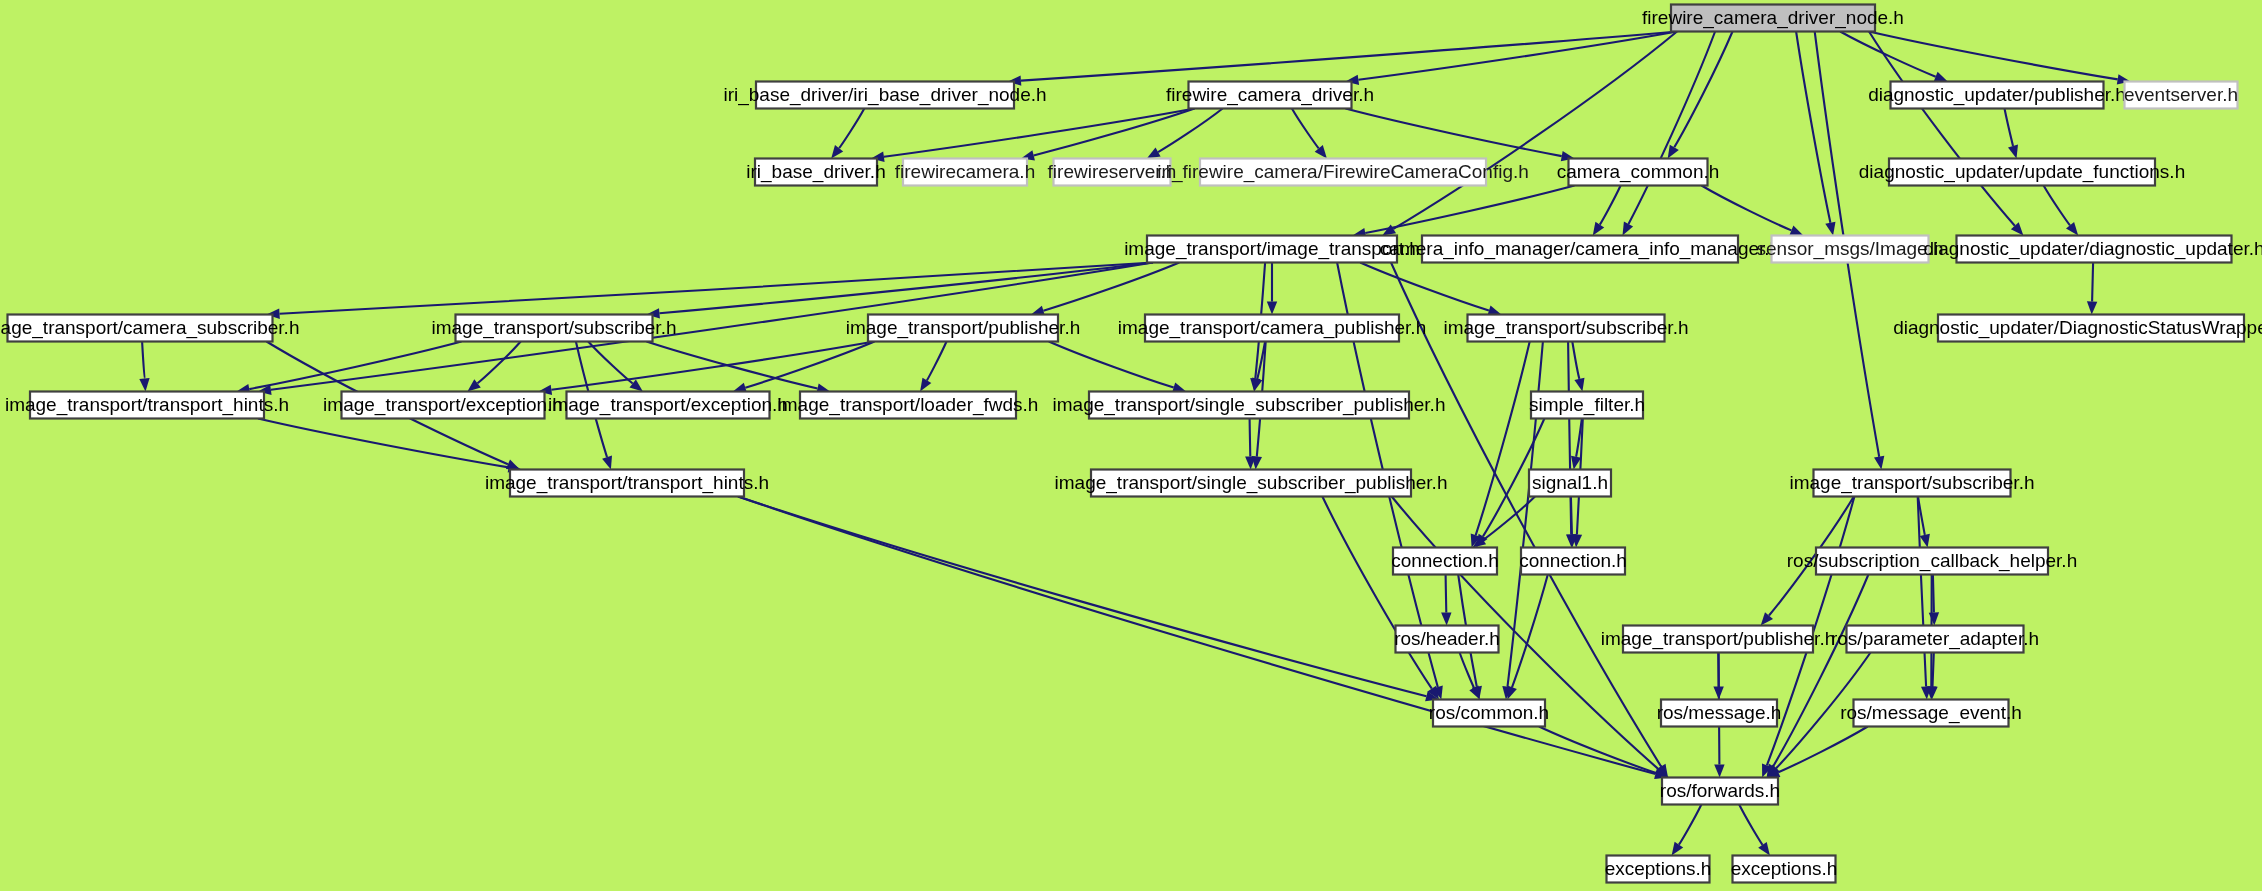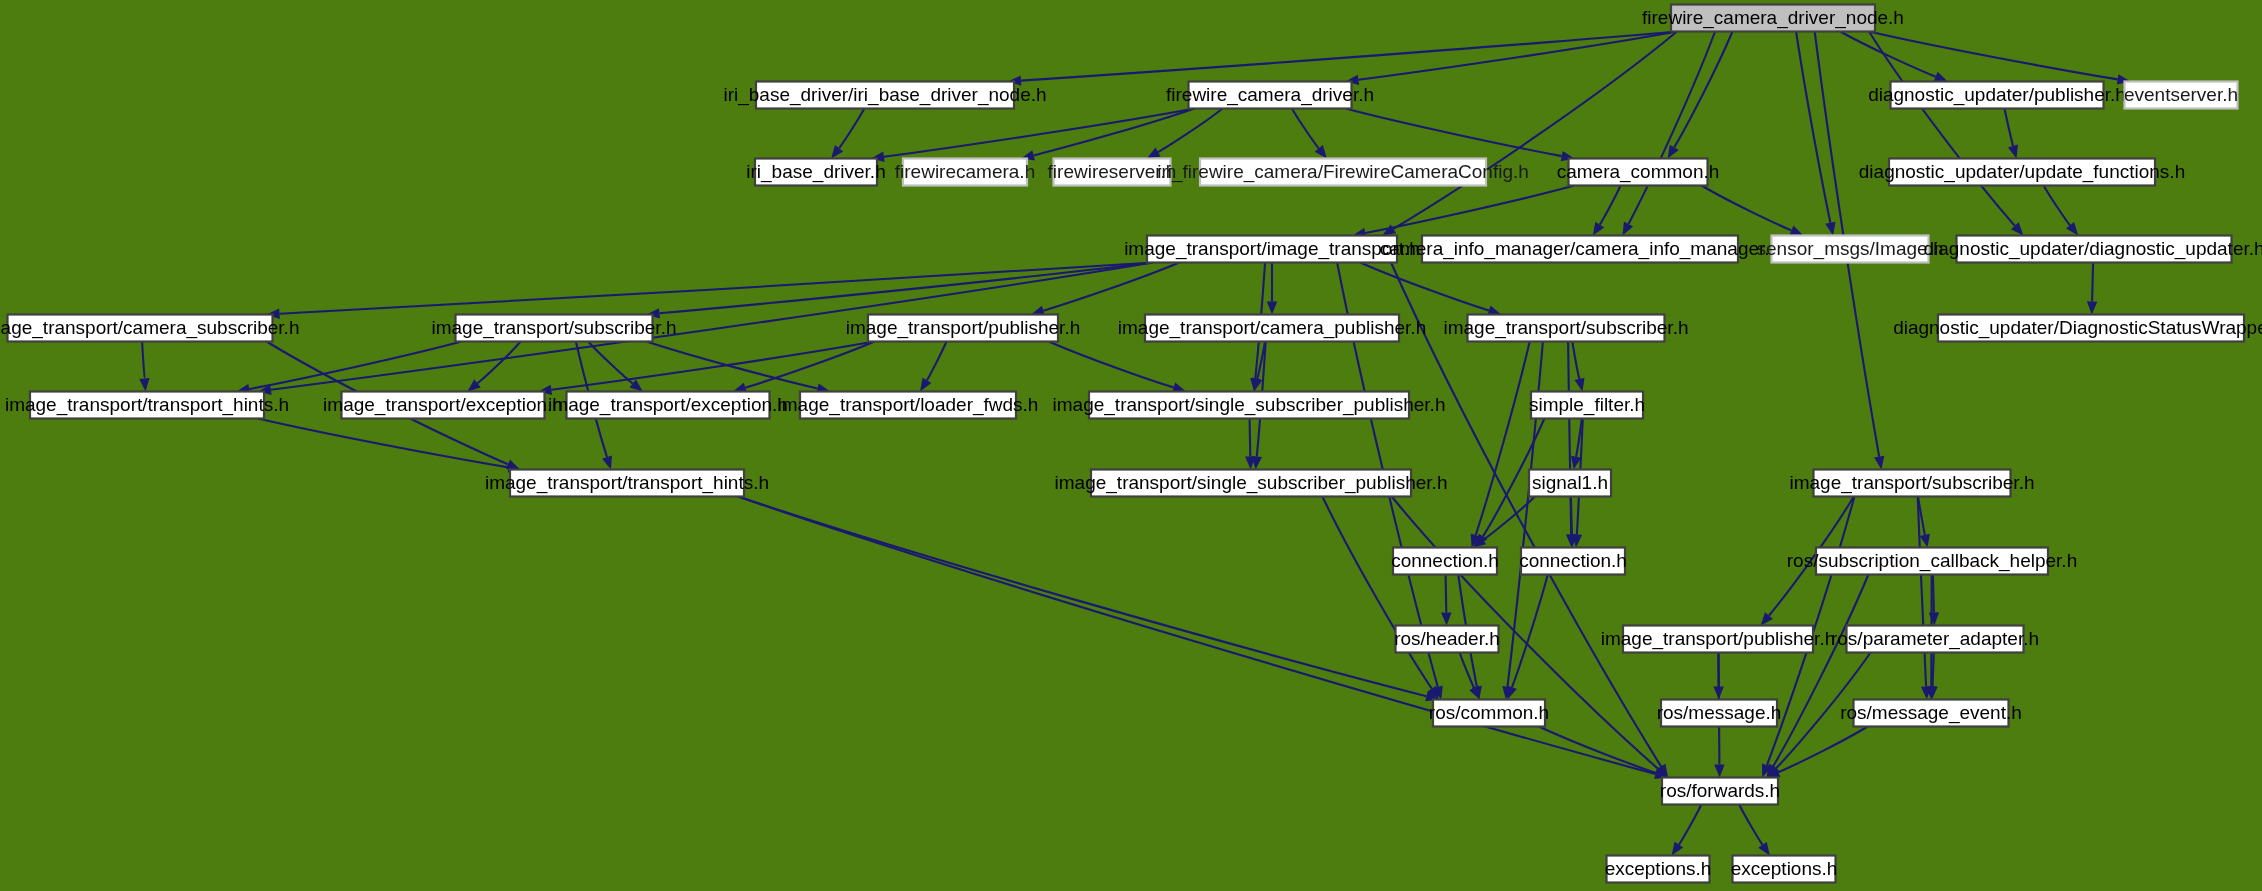--- a/index.html
+++ b/index.html
@@ -8,21 +8,21 @@
     background: #ffffff;
   }
   body {
     font-family: "Liberation Sans", sans-serif;
   }
   #graph-root {
     position: relative;
     width: 2262px;
     height: 891px;
     overflow: hidden;
-    background: #4d7c0f;
+    background: #bef264;
   }
   svg#dep-graph {
     display: block;
     width: 2262px;
     height: 891px;
   }
   .edge {
     fill: none;
     stroke: #191970;
     stroke-width: 2.1;

